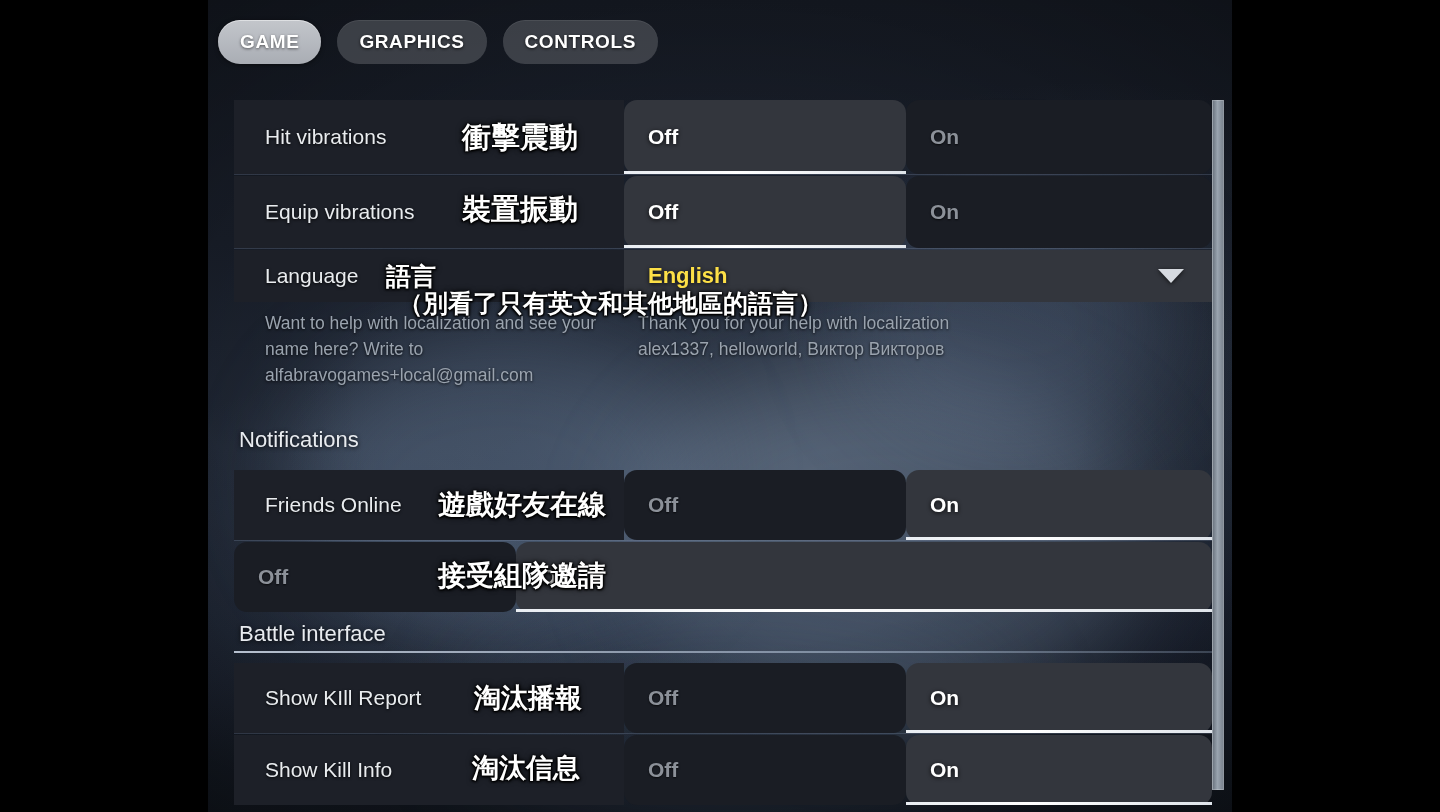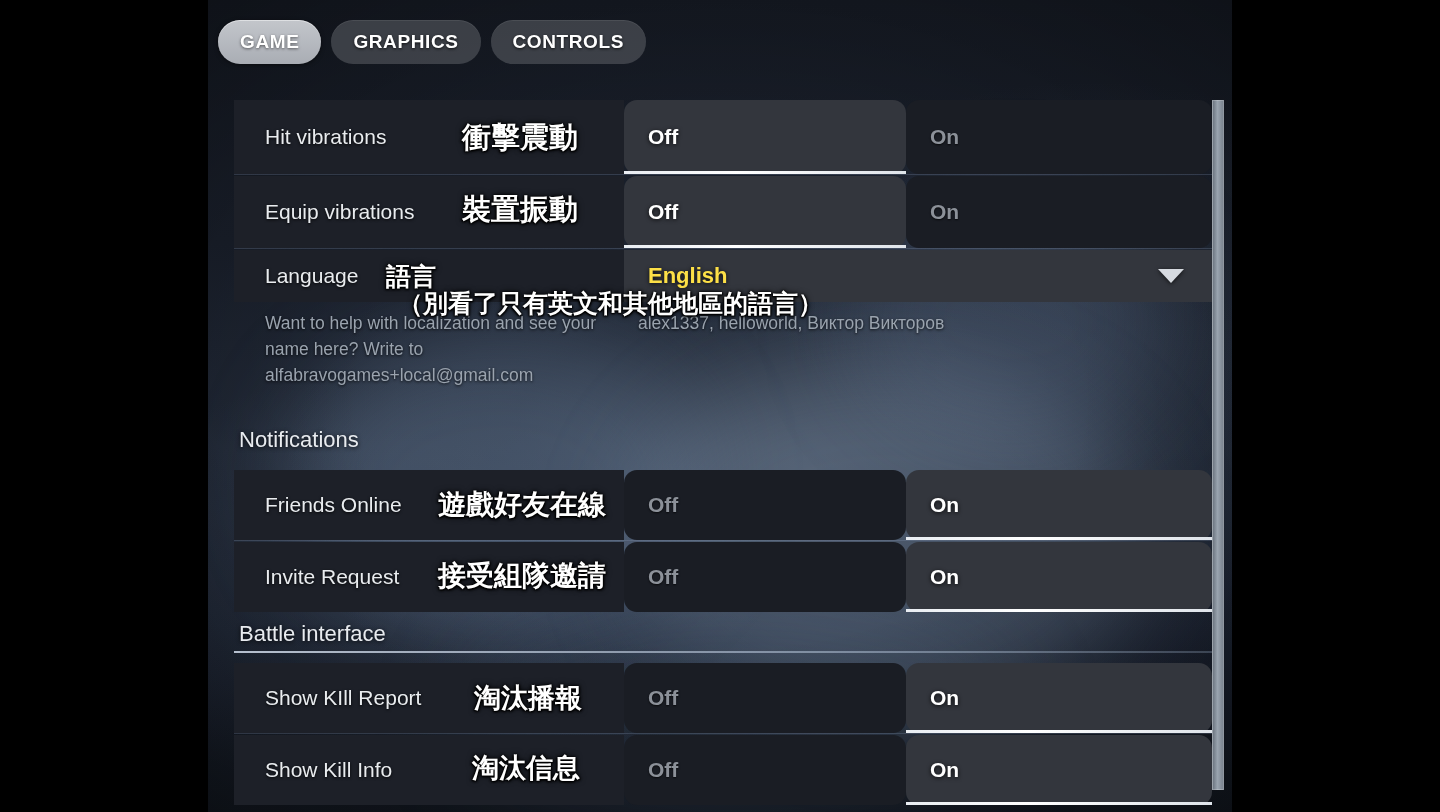--- a/index.html
+++ b/index.html
@@ -18,21 +18,21 @@
            linear-gradient(180deg,#171c26 0%,#1a202c 30%,#222a38 55%,#1b2230 78%,#131821 100%);
   }
   #panel::after{content:"";position:absolute;inset:0;
     background:radial-gradient(900px 600px at 50% 50%, rgba(0,0,0,0) 40%, rgba(0,0,0,.45) 100%);
     pointer-events:none;}
 
   
   .blob{position:absolute;border-radius:50%;filter:blur(46px);pointer-events:none;}
 
   
-  #tabbar{position:absolute;left:10px;top:20px;display:flex;gap:10px;z-index:6;}
+  #tabbar{position:absolute;left:10px;top:20px;display:flex;gap:16px;z-index:6;}
   .tab{height:44px;border-radius:22px;display:flex;align-items:center;justify-content:center;
        padding:0 22px;font-size:19px;font-weight:bold;letter-spacing:.6px;color:#ffffff;
        background:rgba(86,88,96,.62);
        box-shadow:inset 0 1px 0 rgba(255,255,255,.08);
        text-shadow:0 1px 3px rgba(0,0,0,.75);}
   .tab.active{background:linear-gradient(180deg,#c3c6cb 0%,#a9adb4 100%);
               color:#ffffff;text-shadow:0 1px 3px rgba(0,0,0,.55);
               box-shadow:0 1px 4px rgba(0,0,0,.5), inset 0 1px 0 rgba(255,255,255,.45);}
 
   
@@ -147,20 +147,21 @@
         </div>
         <div class="selectbox">
           <span class="otext">English</span>
           <span class="caret"></span>
         </div>
       </div>
 
       <div id="credits" style="top:212px;">
         <div class="credcol" id="credL">Want to help with localization and see your name here? Write to alfabravogames+local@gmail.com</div>
         <div class="credcol" id="credR">
+          <div>Thank you for your help with localization</div>
           <div>alex1337, helloworld, Виктор Викторов</div>
         </div>
       </div>
 
       <div class="secthead" style="top:329px;">
         <span class="stext">Notifications</span>
       </div>
 
       <div class="rowbox" style="top:372px;height:70px;">
         <div class="labelcell">
@@ -169,23 +170,20 @@
         <div class="opt unsel" style="flex:0 0 282px;">
           <span class="otext">Off</span>
         </div>
         <div class="opt sel" style="flex:1;">
           <span class="otext">On</span>
         </div>
       </div>
       <div class="rowdiv" style="top:442px;"></div>
 
       <div class="rowbox" style="top:444px;height:70px;">
-        <div class="labelcell">
-          <span class="rowlabel">Invite Request</span>
-        </div>
         <div class="opt unsel" style="flex:0 0 282px;">
           <span class="otext">Off</span>
         </div>
         <div class="opt sel" style="flex:1;">
           <span class="otext">On</span>
         </div>
       </div>
 
       <div class="secthead" style="top:523px;">
         <span class="stext">Battle interface</span>

